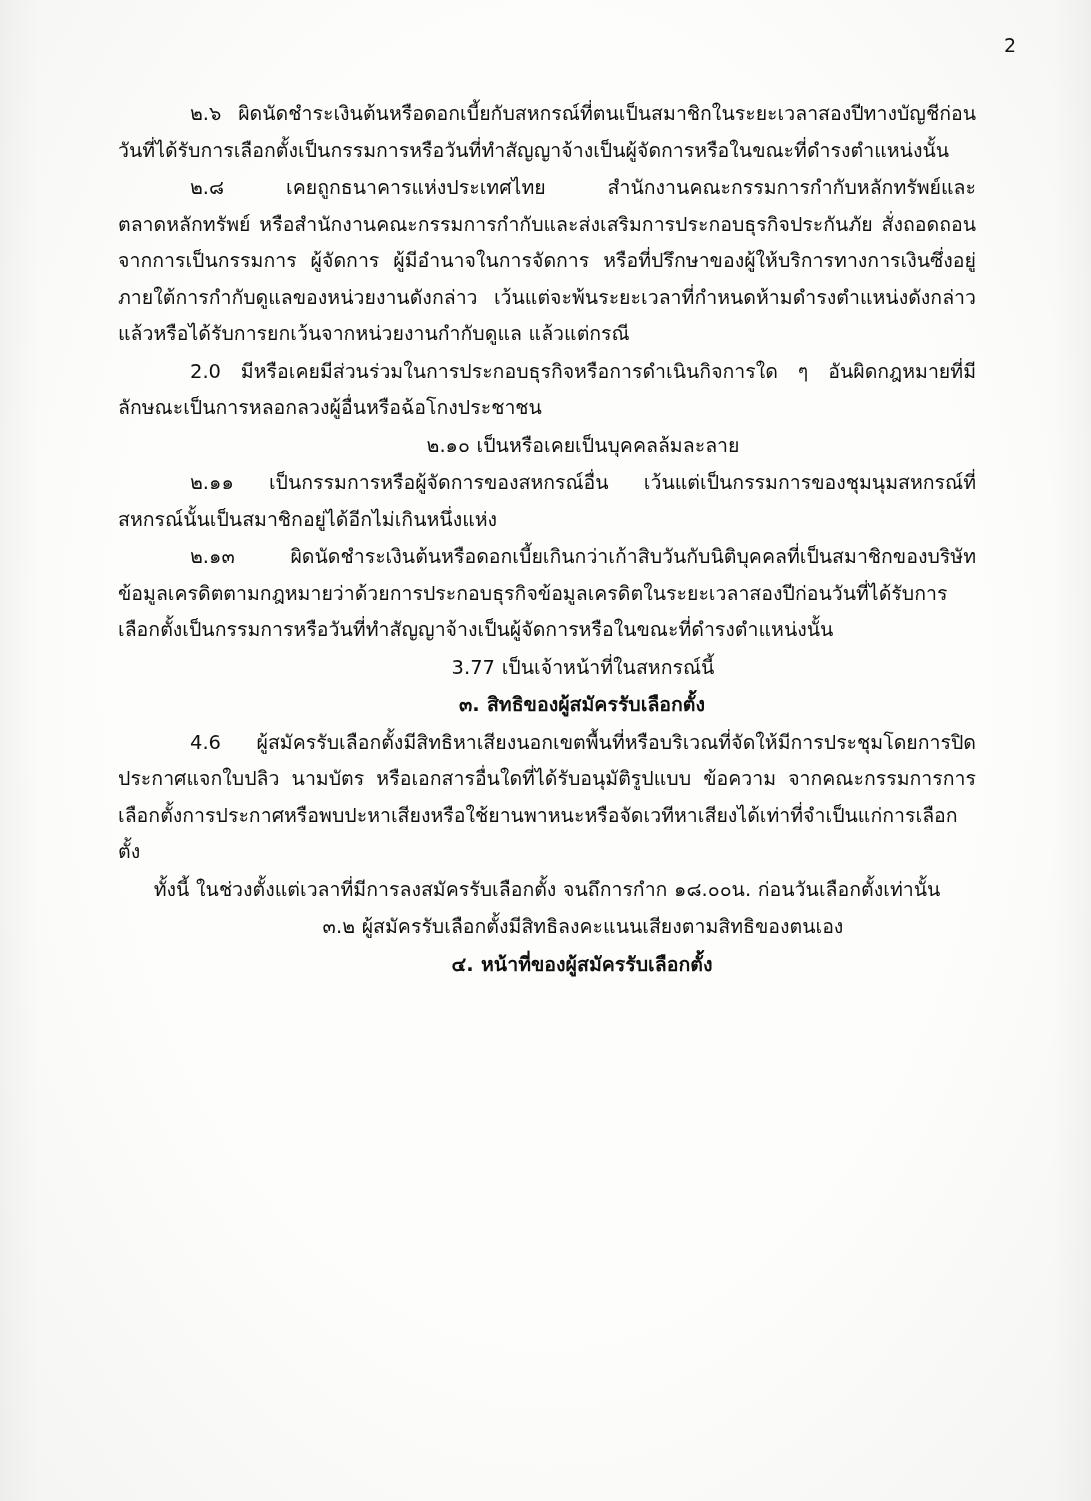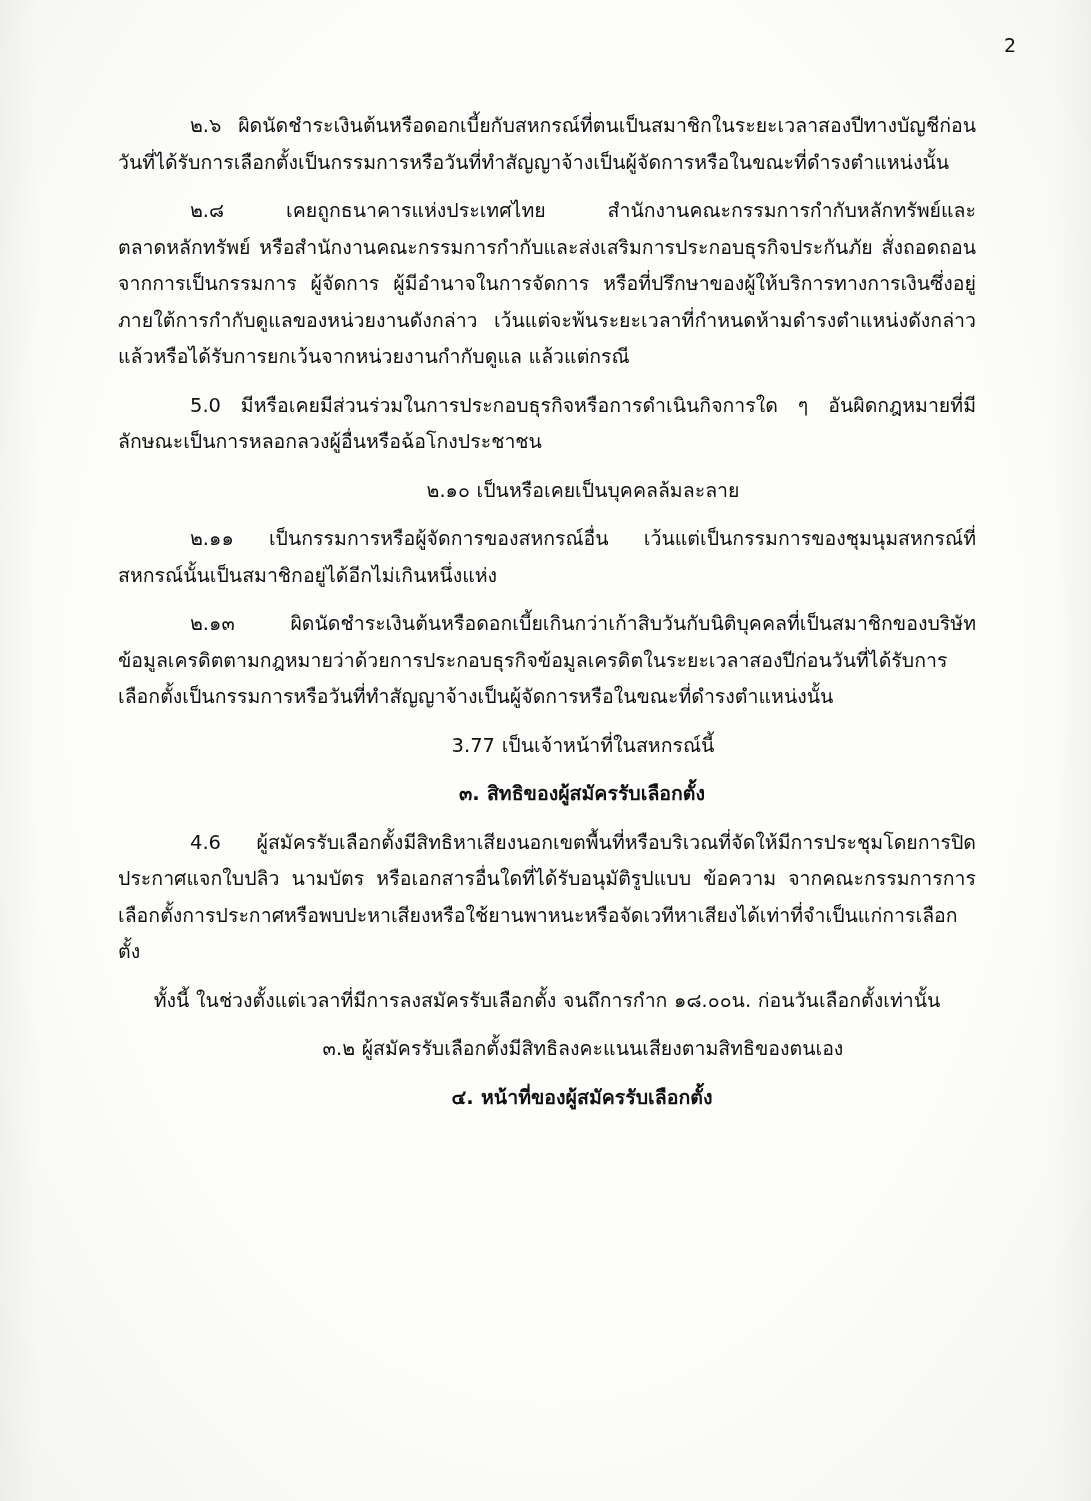--- a/index.html
+++ b/index.html
@@ -36,21 +36,21 @@
     color: #131313;
     font-family: "DejaVu Sans", "Liberation Sans", sans-serif;
   }
   .content {
     position: absolute;
     top: 96px;
     left: 118px;
     width: 858px;
   }
   p {
-    margin: 12px 0 1px 0;
+    margin: 0 0 1px 0;
     font-size: 19.5px;
     line-height: 36.5px;
     color: #101010;
     text-align: justify;
     text-justify: inter-word;
     word-spacing: 0.5px;
     letter-spacing: 0px;
   }
   p.indent {
     text-indent: 72px;
@@ -74,21 +74,21 @@
 
   <div class="page-number">2</div>
 
   <div class="content">
 
     <p class="indent">๒.๖ ผิดนัดชำระเงินต้นหรือดอกเบี้ยกับสหกรณ์ที่ตนเป็นสมาชิกในระยะเวลาสองปีทางบัญชีก่อนวันที่ได้รับการเลือกตั้งเป็นกรรมการหรือวันที่ทำสัญญาจ้างเป็นผู้จัดการหรือในขณะที่ดำรงตำแหน่งนั้น</p>
 
 
     <p class="indent">๒.๘ เคยถูกธนาคารแห่งประเทศไทย สำนักงานคณะกรรมการกำกับหลักทรัพย์และตลาดหลักทรัพย์ หรือสำนักงานคณะกรรมการกำกับและส่งเสริมการประกอบธุรกิจประกันภัย สั่งถอดถอนจากการเป็นกรรมการ ผู้จัดการ ผู้มีอำนาจในการจัดการ หรือที่ปรึกษาของผู้ให้บริการทางการเงินซึ่งอยู่ภายใต้การกำกับดูแลของหน่วยงานดังกล่าว เว้นแต่จะพ้นระยะเวลาที่กำหนดห้ามดำรงตำแหน่งดังกล่าวแล้วหรือได้รับการยกเว้นจากหน่วยงานกำกับดูแล แล้วแต่กรณี</p>
 
-    <p class="indent">5.0 มีหรือเคยมีส่วนร่วมในการประกอบธุรกิจหรือการดำเนินกิจการใด ๆ อันผิดกฎหมายที่มีลักษณะเป็นการหลอกลวงผู้อื่นหรือฉ้อโกงประชาชน</p>
+    <p class="indent">2.0 มีหรือเคยมีส่วนร่วมในการประกอบธุรกิจหรือการดำเนินกิจการใด ๆ อันผิดกฎหมายที่มีลักษณะเป็นการหลอกลวงผู้อื่นหรือฉ้อโกงประชาชน</p>
 
     <p class="indent last-line">๒.๑๐ เป็นหรือเคยเป็นบุคคลล้มละลาย</p>
 
     <p class="indent">๒.๑๑ เป็นกรรมการหรือผู้จัดการของสหกรณ์อื่น เว้นแต่เป็นกรรมการของชุมนุมสหกรณ์ที่สหกรณ์นั้นเป็นสมาชิกอยู่ได้อีกไม่เกินหนึ่งแห่ง</p>
 
 
     <p class="indent">๒.๑๓ ผิดนัดชำระเงินต้นหรือดอกเบี้ยเกินกว่าเก้าสิบวันกับนิติบุคคลที่เป็นสมาชิกของบริษัทข้อมูลเครดิตตามกฎหมายว่าด้วยการประกอบธุรกิจข้อมูลเครดิตในระยะเวลาสองปีก่อนวันที่ได้รับการเลือกตั้งเป็นกรรมการหรือวันที่ทำสัญญาจ้างเป็นผู้จัดการหรือในขณะที่ดำรงตำแหน่งนั้น</p>
 
     <p class="indent last-line">3.77 เป็นเจ้าหน้าที่ในสหกรณ์นี้</p>
 

